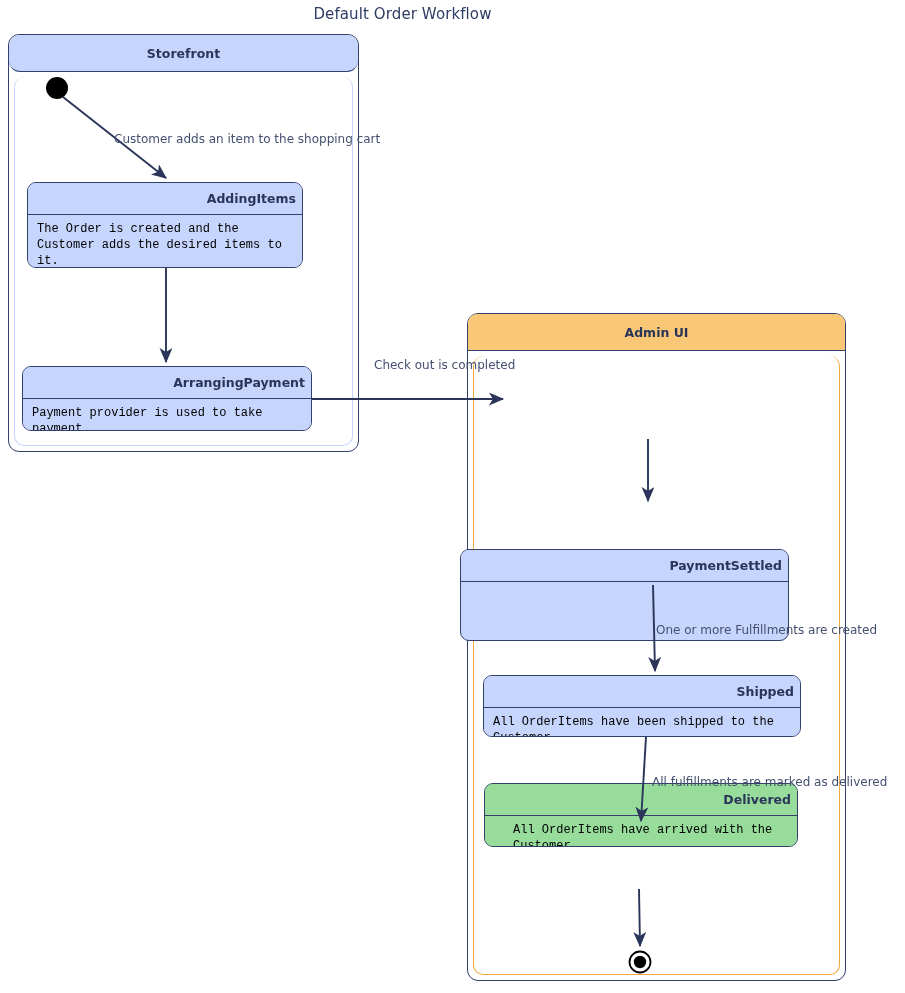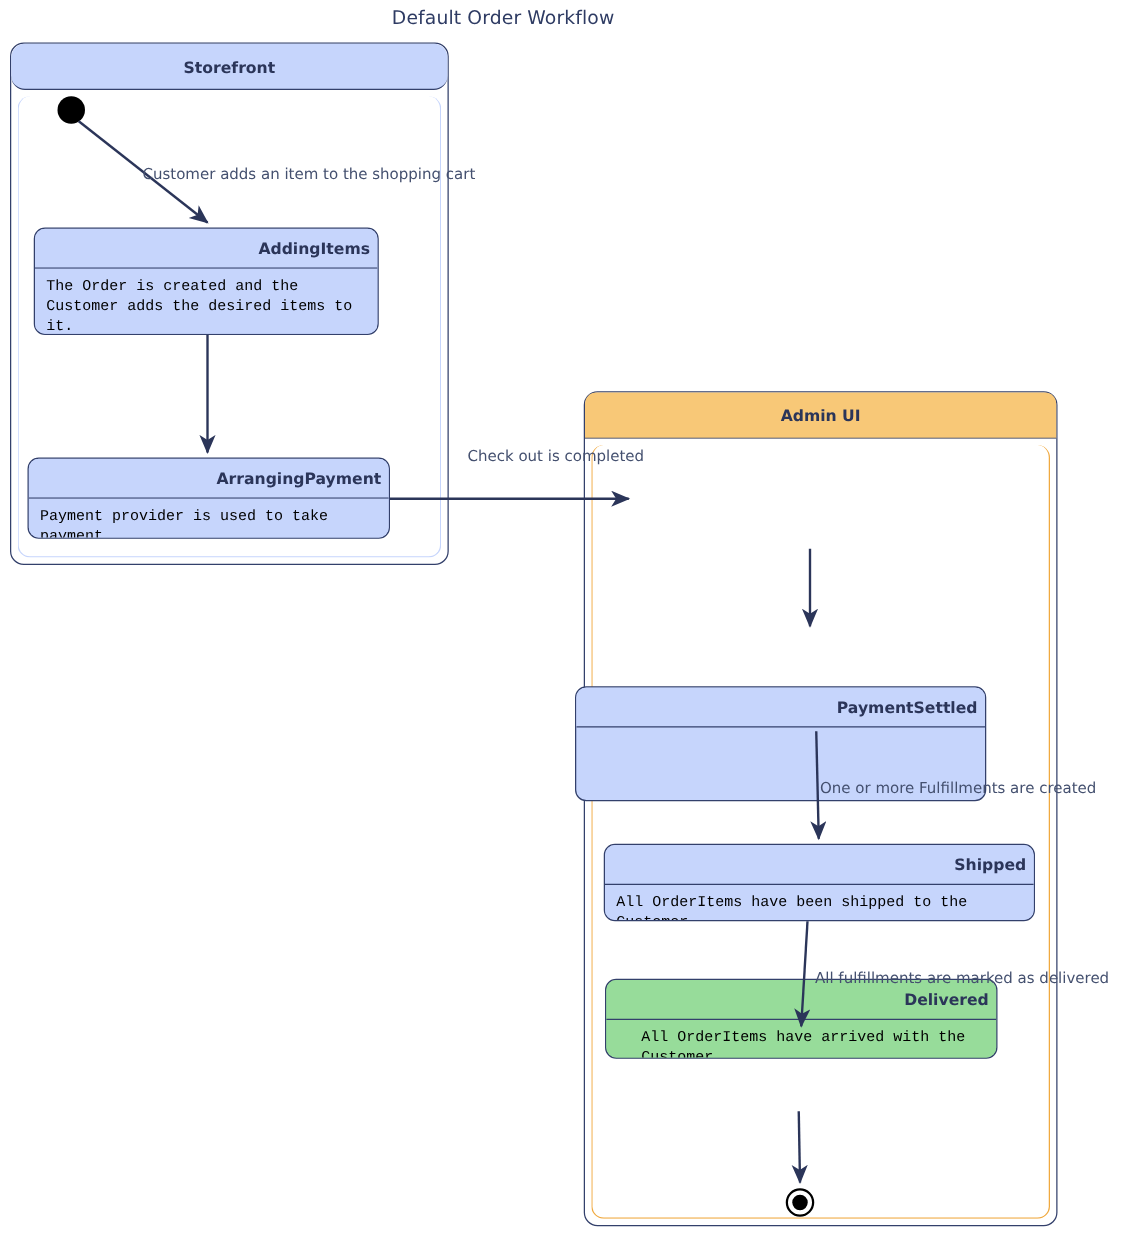--- a/index.html
+++ b/index.html
@@ -110,21 +110,21 @@
   .state.blue .state-name { background: #c6d5fc; }
   .state.blue .state-desc { background: #c6d5fc; }
   .state.green { background: #97dc9a; }
   .state.green .state-name { background: #97dc9a; }
   .state.green .state-desc { background: #97dc9a; padding-left: 28px; }
 
   #s-addingitems      { left: 27px;  top: 182px; width: 276px; height: 86px; }
   #s-arrangingpayment { left: 22px;  top: 366px; width: 290px; height: 65px; }
   #s-paymentauthorized{ left: 507px; top: 360px; width: 284px; height: 79px; }
   #s-paymentsettled   { left: 460px; top: 505px; width: 329px; height: 92px; margin-top: 44px; }
-  #s-shipped          { left: 483px; top: 675px; width: 345px; height: 62px; }
+  #s-shipped          { left: 483px; top: 675px; width: 318px; height: 62px; }
   #s-delivered        { left: 484px; top: 783px; width: 314px; height: 64px; }
 
   
   .edge-label {
     position: absolute;
     font-size: 12px;
     color: #44506f;
     white-space: nowrap;
     background: transparent;
   }

